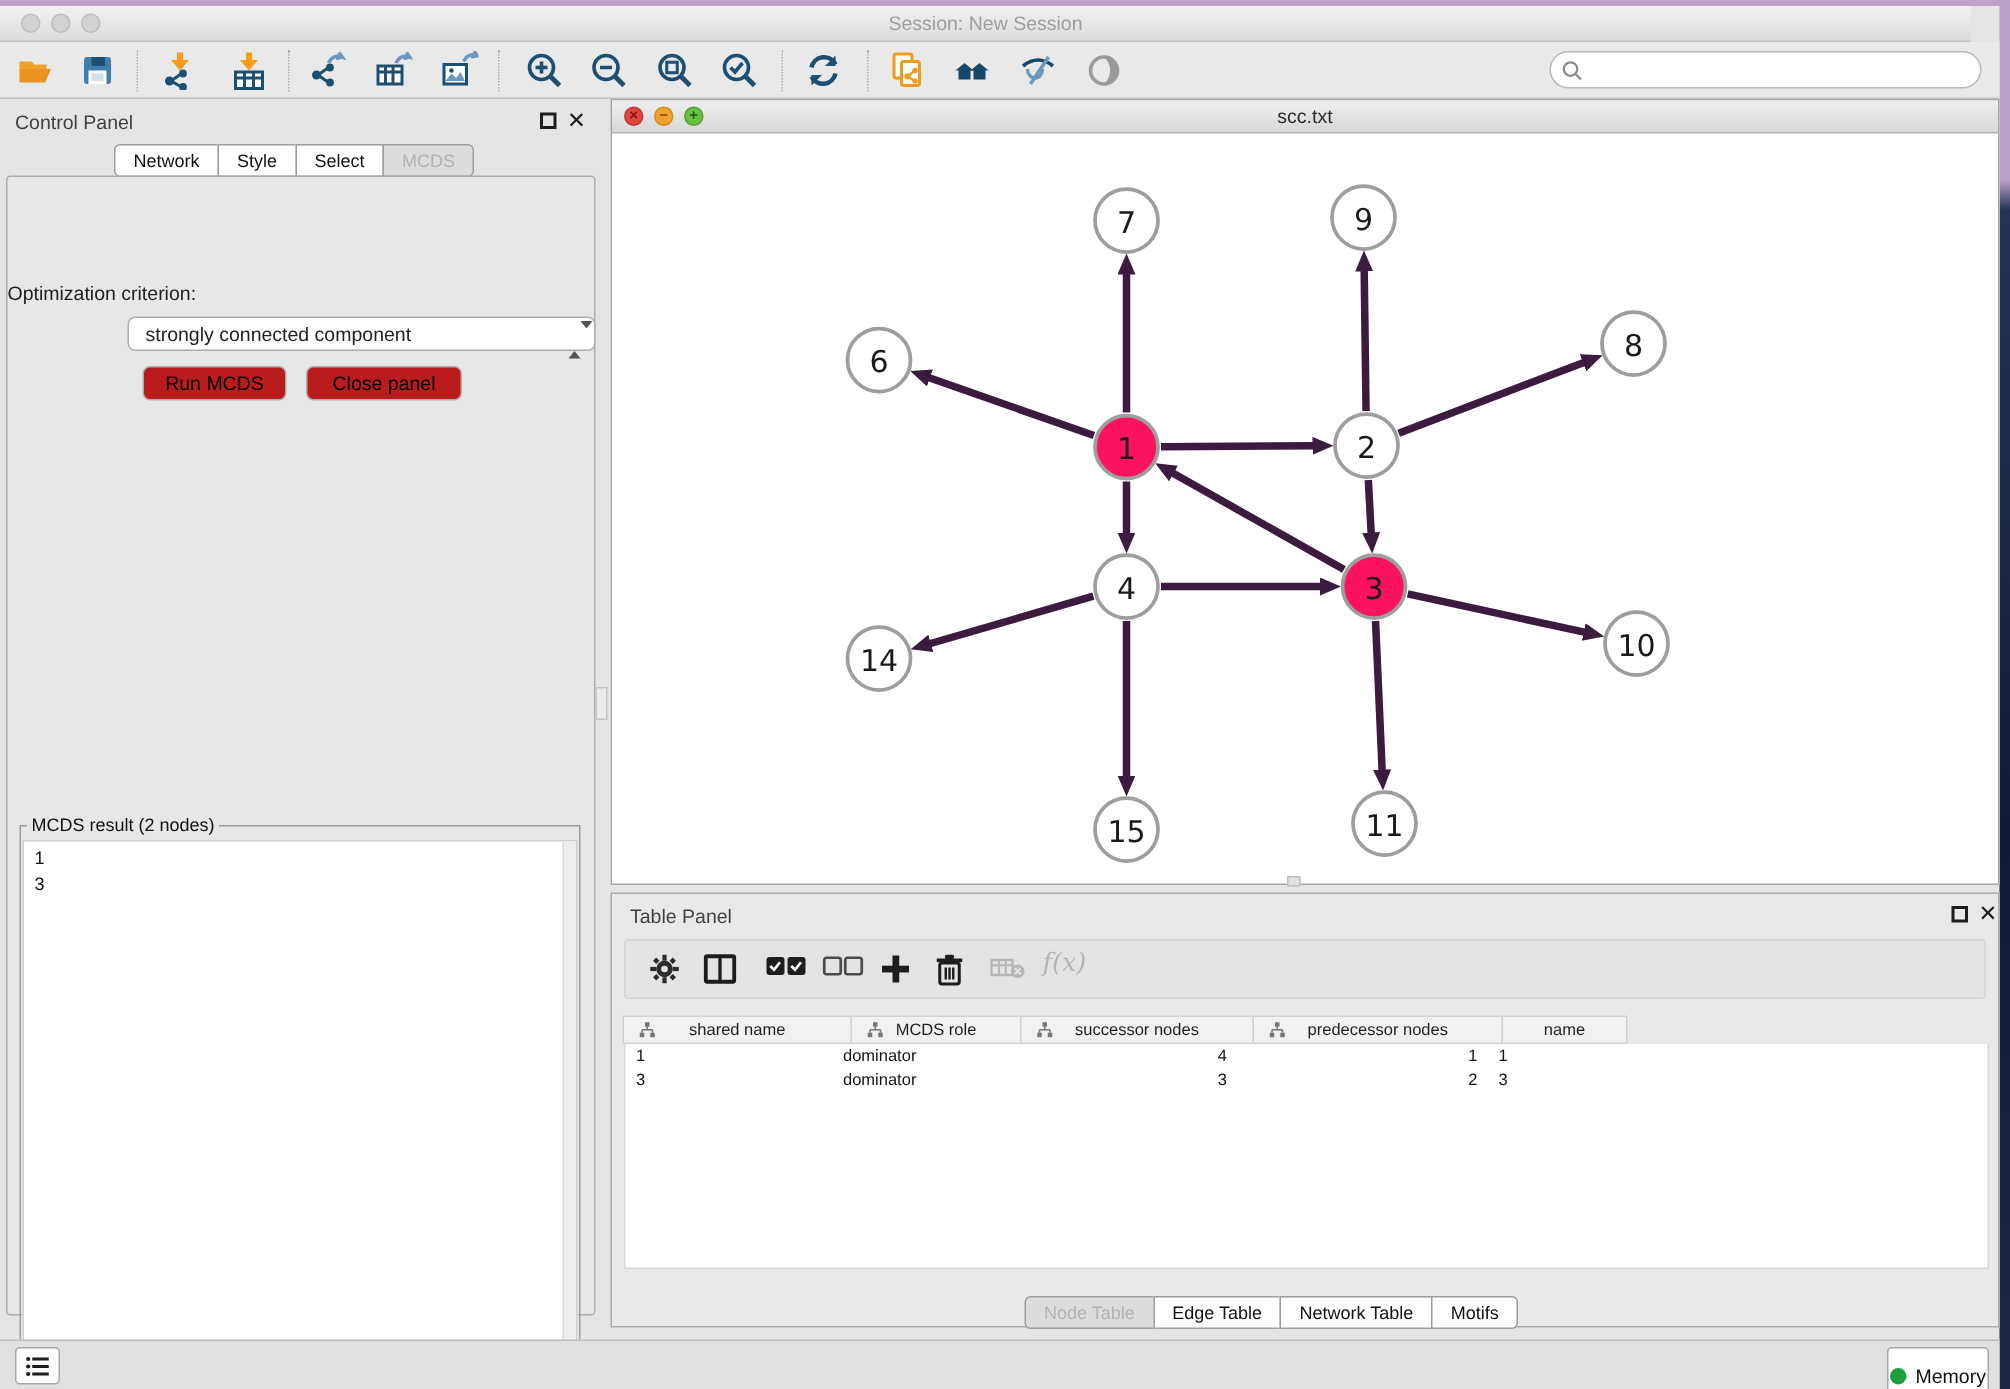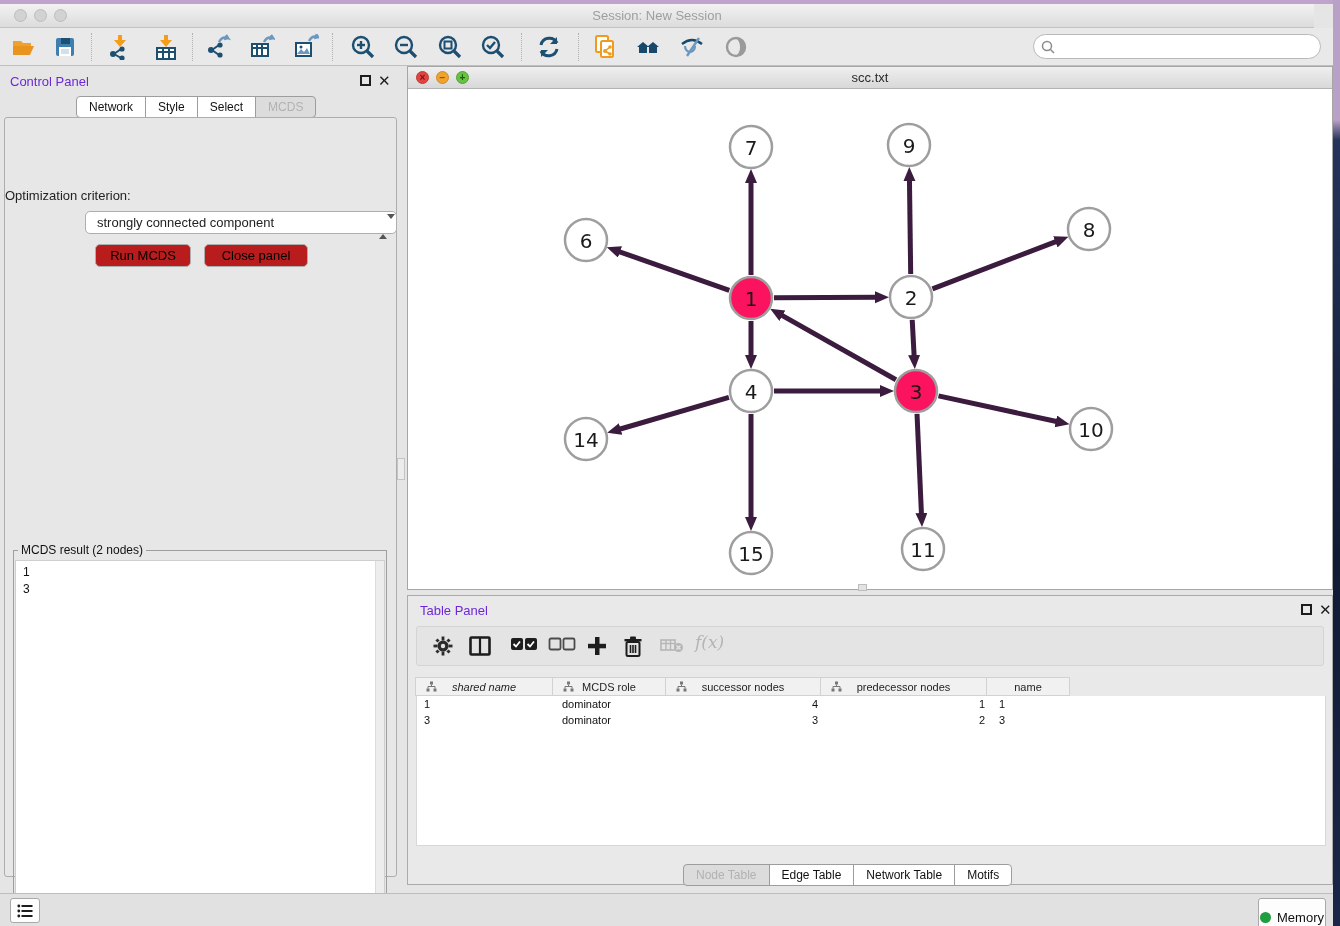--- a/index.html
+++ b/index.html
@@ -23,21 +23,21 @@
   .toolbar { left:0; top:28px; width:1333px; height:38px; background:#e9e9e9; border-bottom:1px solid #bfbfbf; }
   .ticon { position:absolute; top:6px; width:26px; height:26px; cursor:pointer; }
   .tsep { position:absolute; top:5px; height:28px; border-left:1px dotted #b0b0b0; }
   .searchbox { position:absolute; right:12px; top:6px; width:288px; height:25px; background:#fff;
     border:1px solid #b9b9b9; border-radius:13px; }
   .searchbox svg { position:absolute; left:7px; top:5px; }
   .searchbox input { position:absolute; left:24px; top:2px; width:255px; height:19px; border:none; outline:none; font-size:12px; background:transparent; }
 
   
   .cpanel { left:0; top:66px; width:401px; height:817px; background:#e5e5e5; }
-  .panel-title { font-size:13px; color:#6d28d9; }
+  .panel-title { font-size:13px; color:#404040; }
   .float-ico { width:11px; height:11px; border:2px solid #1c1c1c; display:inline-block; }
   .close-ico { font-size:15px; font-weight:bold; color:#1c1c1c; line-height:11px; cursor:pointer; }
   .cp-body { position:absolute; left:4px; top:51px; width:393px; height:760px; background:#e7e7e7;
     border:1px solid #adadad; border-radius:3px; }
   .seg-row { position:absolute; display:flex; }
   .seg-tab { border:1px solid #9d9d9d; background:#fff; padding:3px 12px; font-size:12px; margin-left:-1px; color:#111; cursor:pointer; white-space:nowrap; }
   .seg-tab.first { border-radius:4px 0 0 4px; }
   .seg-tab.last { border-radius:0 4px 4px 0; }
   .seg-tab.active { background:#dcdcdc; color:#b2b2b2; }
   .opt-label { position:absolute; top:70px; width:100%; text-align:left; font-size:13px; }
@@ -348,21 +348,21 @@
         <line x1="1" y1="7.5" x2="15" y2="7.5" stroke="#b6b6b6" stroke-width="1.4"></line>
         <line x1="6" y1="4" x2="6" y2="14" stroke="#b6b6b6" stroke-width="1.4"></line>
         <line x1="10.5" y1="4" x2="10.5" y2="14" stroke="#b6b6b6" stroke-width="1.4"></line>
         <circle cx="18.5" cy="11.5" r="4.5" fill="#b6b6b6"></circle>
         <path d="M16.5 9.5 l4 4 m0 -4 l-4 4" stroke="#e4e4e4" stroke-width="1.4"></path>
       </svg>
     <span class="tbi fx" style="left:278px; top:5px">f(x)</span>
   </div>
 
   <div class="tbl-head" id="tbl-head">
-      <div class="th-cell" style="width: 138px; font-style: italic;">
+      <div class="th-cell" style="width: 153px;">
         <span style="position: absolute; left: 5px; top: 3px;">
           <svg width="11" height="11" viewBox="0 0 11 11">
             <rect x="4" y="0.5" width="3" height="3" fill="#777"></rect>
             <path d="M5.5 3.5 v2 M2 5.5 h7 M2 5.5 v2 M9 5.5 v2" stroke="#777" stroke-width="1" fill="none"></path>
             <rect x="0.5" y="7.5" width="3" height="3" fill="#777"></rect>
             <rect x="7.5" y="7.5" width="3" height="3" fill="#777"></rect>
           </svg>
         </span>
         <span>shared name</span>
       </div>

